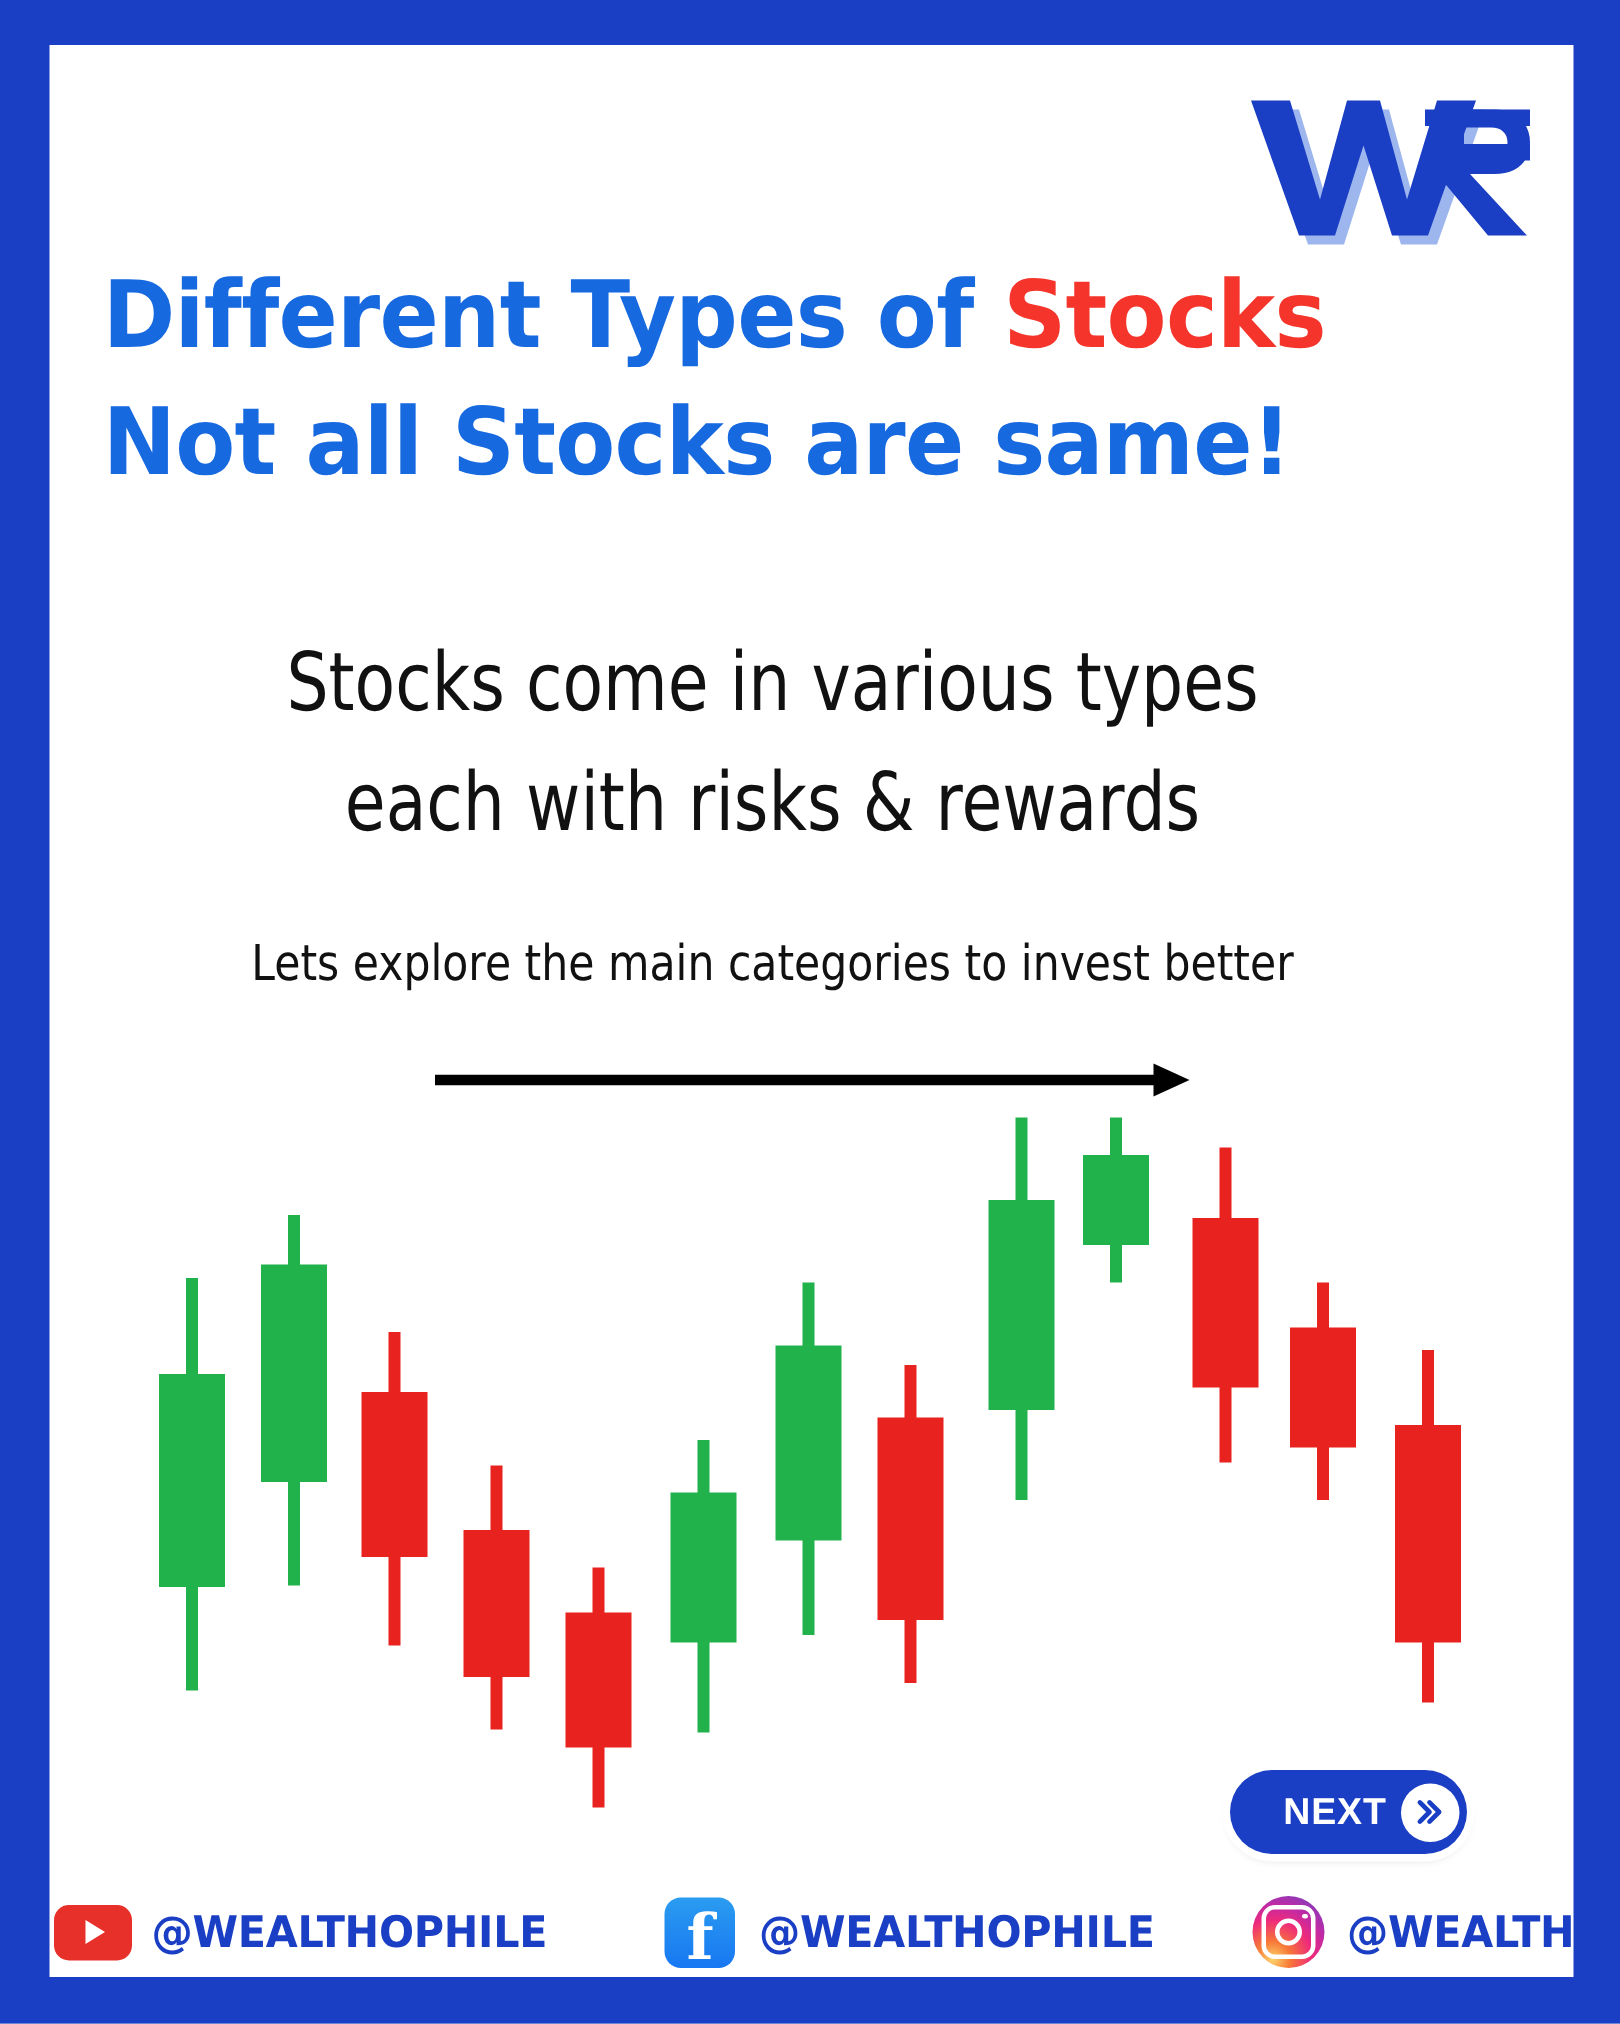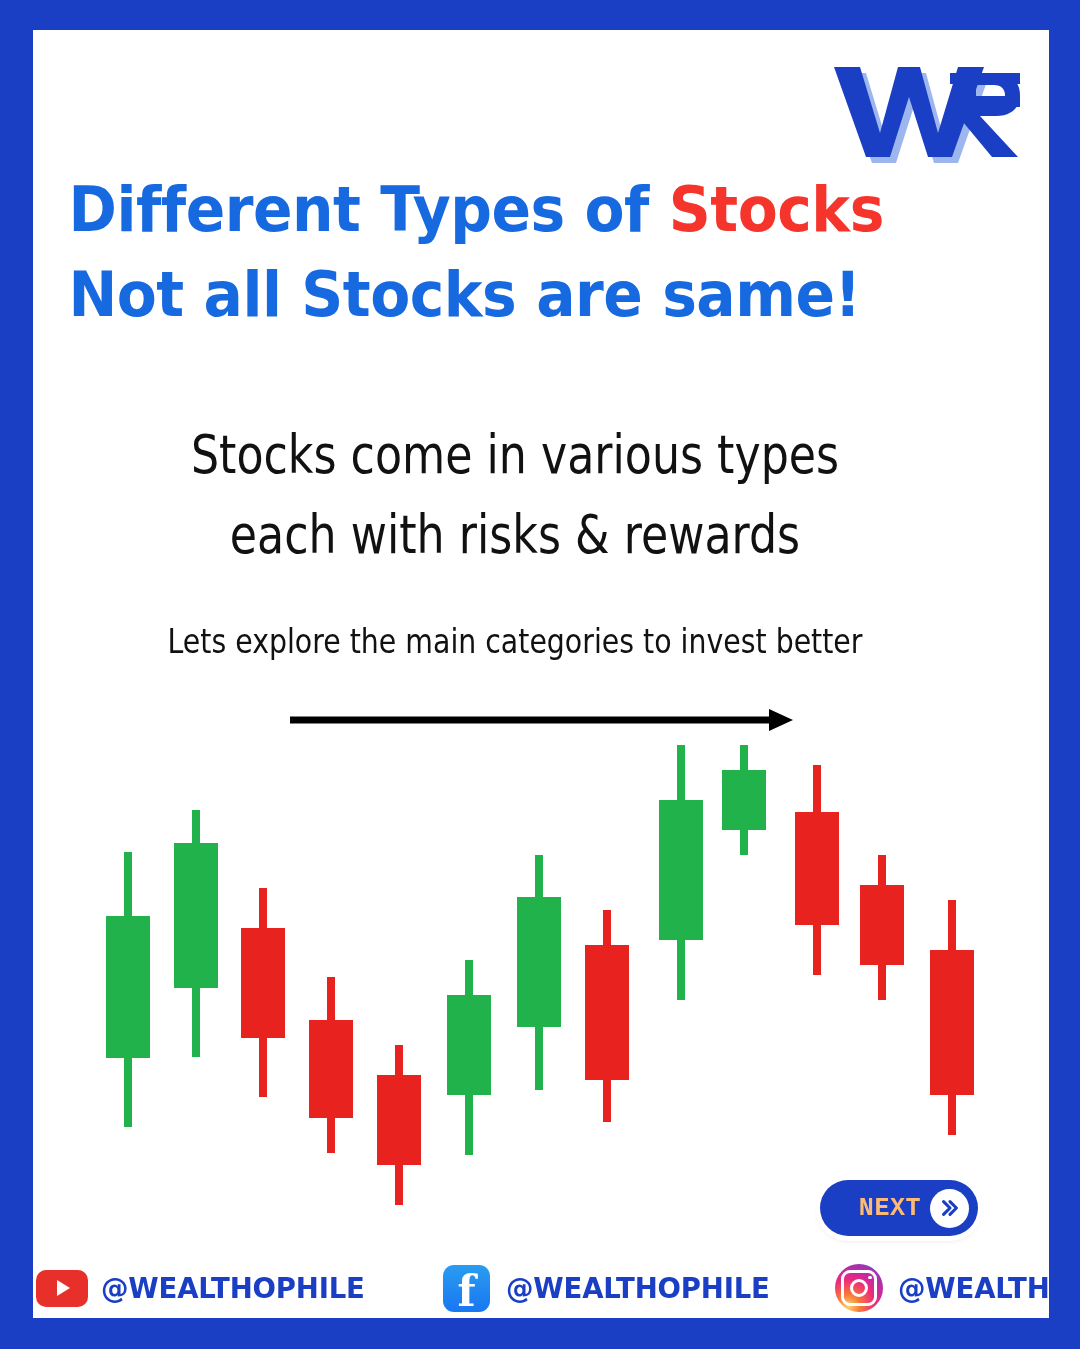--- a/index.html
+++ b/index.html
@@ -84,22 +84,22 @@
   #next-btn{
     position:absolute;left:820px;top:1180px;
     width:158px;height:56px;
     background:#1b3fc4;
     border-radius:28px;
     box-shadow:0 0 0 5px #ffffff, 0 3px 7px rgba(0,0,0,0.18);
     display:flex;align-items:center;justify-content:center;
     gap:9px;
   }
   #next-label{
-    color:#fdba74;font-weight:700;font-size:25px;letter-spacing:0.6px;
-    font-family:Liberation Mono, monospace;
+    color:#ffffff;font-weight:700;font-size:25px;letter-spacing:0.6px;
+    font-family:Liberation Sans, sans-serif;
     margin-left:30px;
   }
   #next-circle{
     width:39px;height:39px;border-radius:50%;background:#ffffff;
     display:flex;align-items:center;justify-content:center;
   }
 
   
   #footer{
     position:absolute;left:36px;top:1259px;width:1012px;height:58px;

